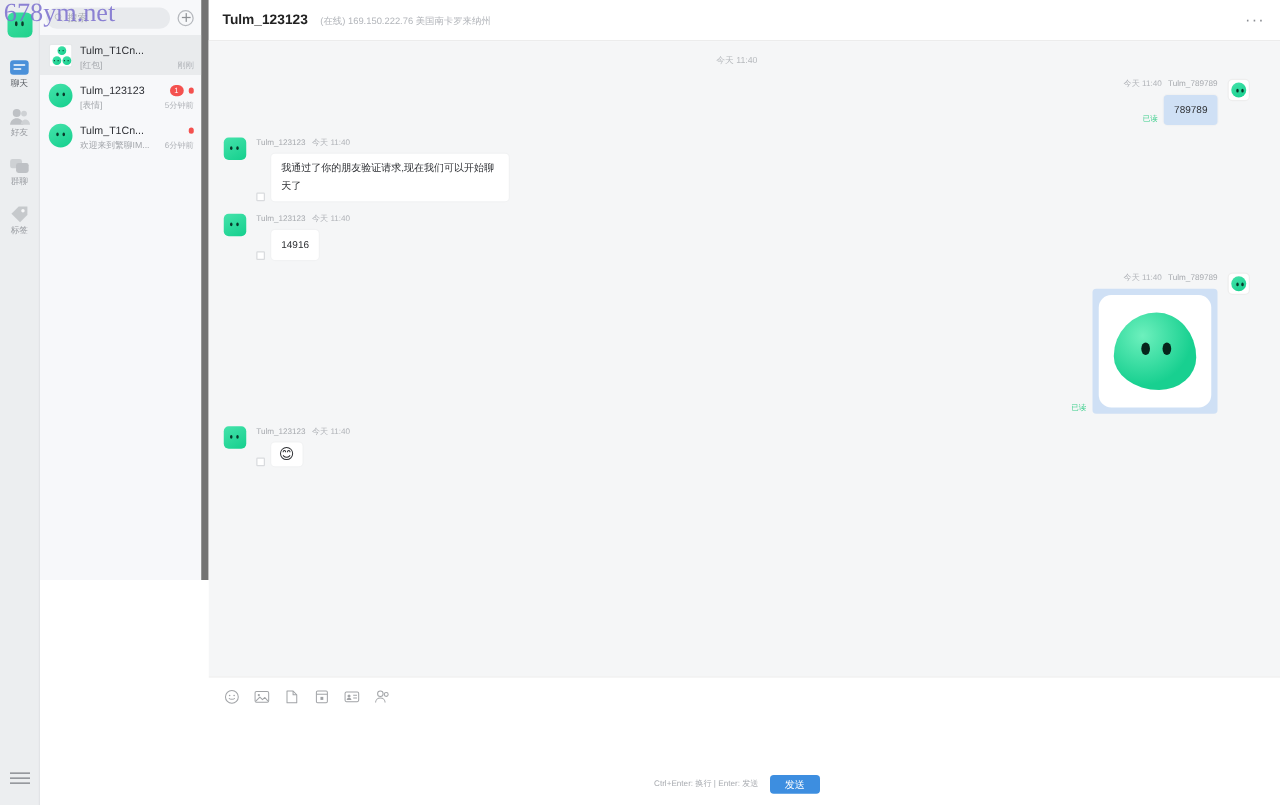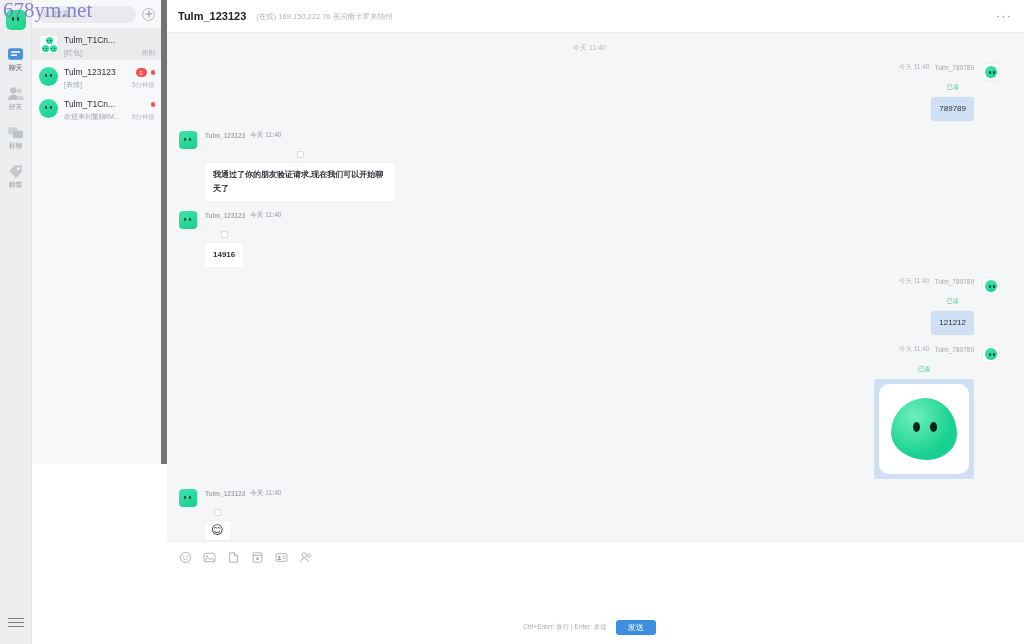--- a/index.html
+++ b/index.html
@@ -207,28 +207,28 @@
     background: linear-gradient(150deg,#45e3ab,#14cf8d);
   }
   .av-inner::before, .av-inner::after {
     content:""; position:absolute; top:4.5px; width:2px; height:3px;
     border-radius:50%; background:#08392a;
   }
   .av-inner::before { left: 3.5px; }
   .av-inner::after  { left: 8px; }
 
   .msg-body { display: flex; flex-direction: column; max-width: 420px; }
-  .msg.in .msg-body { margin-left: 8px; align-items: flex-start; font-weight: bold; }
+  .msg.in .msg-body { margin-left: 8px; align-items: flex-start; }
   .msg.out .msg-body { margin-right: 8px; align-items: flex-end; }
   .msg-hdr {
     font-size: 6.5px; color: #b0b3b8; margin-bottom: 4px;
     display: flex; gap: 5px; align-items: center;
   }
   .msg-hdr .who { color: #a6a9ae; }
-  .bubble-line { display: flex; align-items: center; gap: 5px; flex-direction: column; }
+  .bubble-line { display: flex; align-items: flex-end; gap: 5px; }
   .sel-box {
     width: 7px; height: 7px; border: 1px solid #d9dbde;
     background: #fff; border-radius: 1px; margin-top: 7px; flex: 0 0 7px;
   }
   .bubble {
     background: #fff; border-radius: 3px; padding: 5px 8px;
     font-size: 8px; color: #2d2f33; line-height: 14px;
     box-shadow: 0 0 0 1px rgba(0,0,0,0.015);
     max-width: 190px;
   }
@@ -467,35 +467,20 @@
             <span class="who">Tulm_123123</span>
             <span>今天 11:40</span>
           </div>
           <div class="bubble-line">
             <span class="sel-box"></span>
             <div class="bubble">14916</div>
           </div>
         </div>
       </div>
 
-      <div class="msg out">
-        <div class="msg-body">
-          <div class="msg-hdr">
-            <span>今天 11:40</span>
-            <span class="who">Tulm_789789</span>
-          </div>
-          <div class="bubble-line">
-            <span class="read-flag">已读</span>
-            <div class="bubble out">121212</div>
-          </div>
-        </div>
-        <div class="msg-av out">
-            <span class="av-inner"></span>
-          </div>
-      </div>
 
       <div class="msg out">
         <div class="msg-body">
           <div class="msg-hdr">
             <span>今天 11:40</span>
             <span class="who">Tulm_789789</span>
           </div>
           <div class="bubble-line">
             <span class="read-flag">已读</span>
             <div class="img-bubble">

